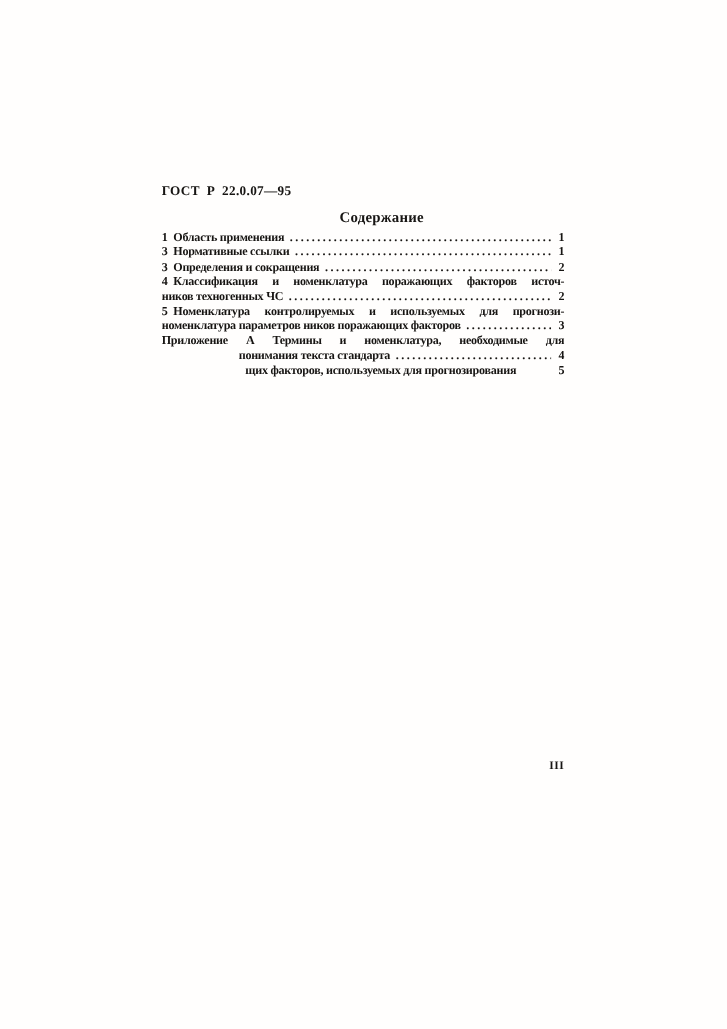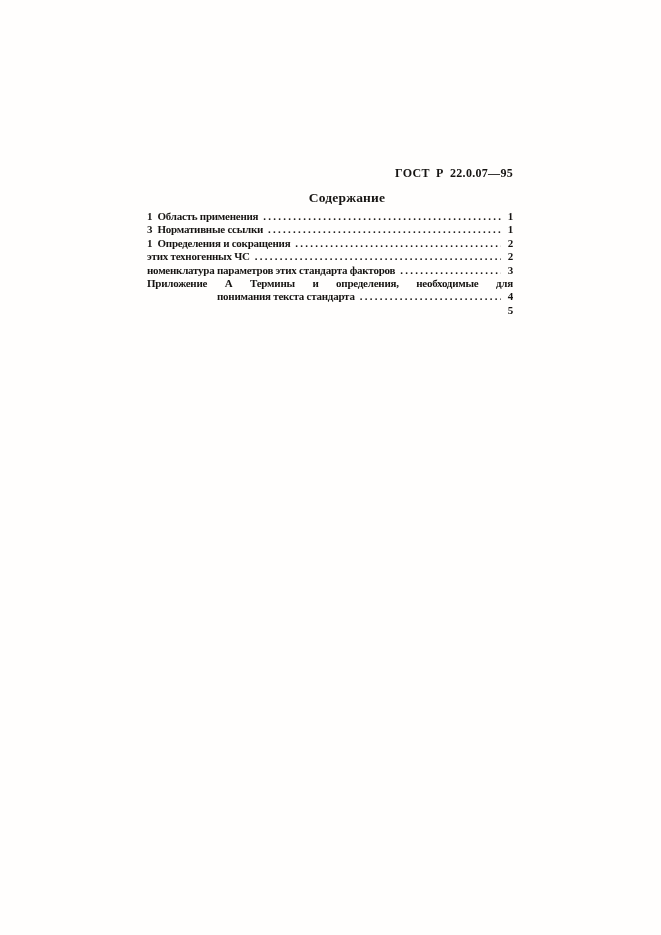--- a/index.html
+++ b/index.html
@@ -12,21 +12,21 @@
     position: relative;
     width: 661px; height: 935px;
     background: #fffefd;
     color: #171513;
     font-weight: bold;
     overflow: hidden;
   }
   .doc-header {
     position: absolute;
     left: 147px; top: 166px; width: 366px;
-    text-align: right;
+    text-align: left;
     font-size: 12px;
     letter-spacing: 0.3px;
     word-spacing: 3px;
     white-space: nowrap;
   }
   .doc-title {
     position: absolute;
     left: 164px; top: 190px; width: 366px;
     text-align: center;
     font-size: 13.5px;
@@ -93,50 +93,54 @@
       <span class="pg">1</span>
     </div>
 
     <div class="row flexline">
       <span class="t">3 Нормативные ссылки</span>
       <span class="leader"><span>. . . . . . . . . . . . . . . . . . . . . . . . . . . . . . . . . . . . . . . . . . . . . . . . . . . . . . . . . . . .</span></span>
       <span class="pg">1</span>
     </div>
 
     <div class="row flexline">
-      <span class="t">1 Определения и сокращения</span>
+      <span class="t">3 Определения и сокращения</span>
       <span class="leader"><span>. . . . . . . . . . . . . . . . . . . . . . . . . . . . . . . . . . . . . . . . . . . . . . . . . . . . . . . . . . . .</span></span>
       <span class="pg">2</span>
     </div>
 
+    <div class="row justify">4 Классификация и номенклатура поражающих факторов источ-</div>
 
     <div class="row flexline">
-      <span class="t">этих техногенных ЧС</span>
+      <span class="t">ников техногенных ЧС</span>
       <span class="leader"><span>. . . . . . . . . . . . . . . . . . . . . . . . . . . . . . . . . . . . . . . . . . . . . . . . . . . . . . . . . . . .</span></span>
       <span class="pg">2</span>
     </div>
 
+    <div class="row justify">5 Номенклатура контролируемых и используемых для прогнози-</div>
 
 
     <div class="row flexline">
-      <span class="t">номенклатура параметров этих стандарта факторов</span>
+      <span class="t">номенклатура параметров ников поражающих факторов</span>
       <span class="leader"><span>. . . . . . . . . . . . . . . . . . . . . . . . . . . . . . . . . . . . . . . . . . . . . . . . . . . . . . . . . . . .</span></span>
       <span class="pg">3</span>
     </div>
 
-    <div class="row justify">Приложение А Термины и определения, необходимые для</div>
+    <div class="row justify">Приложение А Термины и номенклатура, необходимые для</div>
 
     <div class="row flexline indent-a">
       <span class="t">понимания текста стандарта</span>
       <span class="leader"><span>. . . . . . . . . . . . . . . . . . . . . . . . . . . . . . . . . . . . . . . . . . . . . . . . . . . . . . . . . . . .</span></span>
       <span class="pg">4</span>
     </div>
 
 
     <div class="row flexline indent-b">
+      <span class="t">щих факторов, используемых для прогнозирования</span>
       <span class="spacer"></span>
       <span class="pg">5</span>
     </div>
 
   </div>
 
+  <div class="folio">III</div>
 
 </div>
 
 </body></html>

